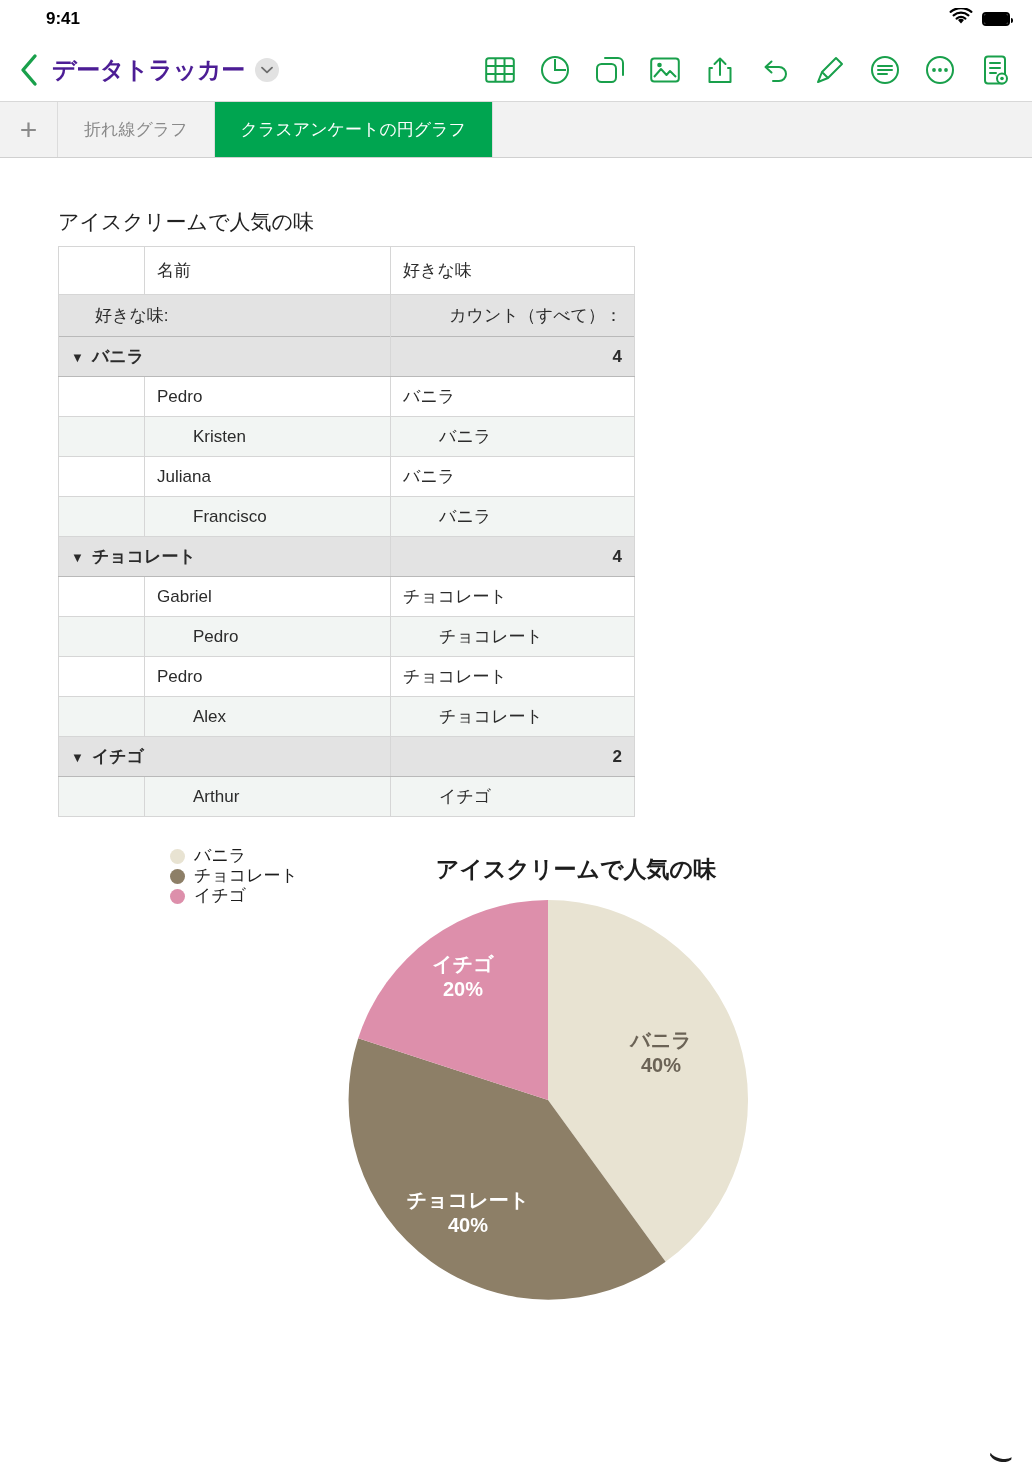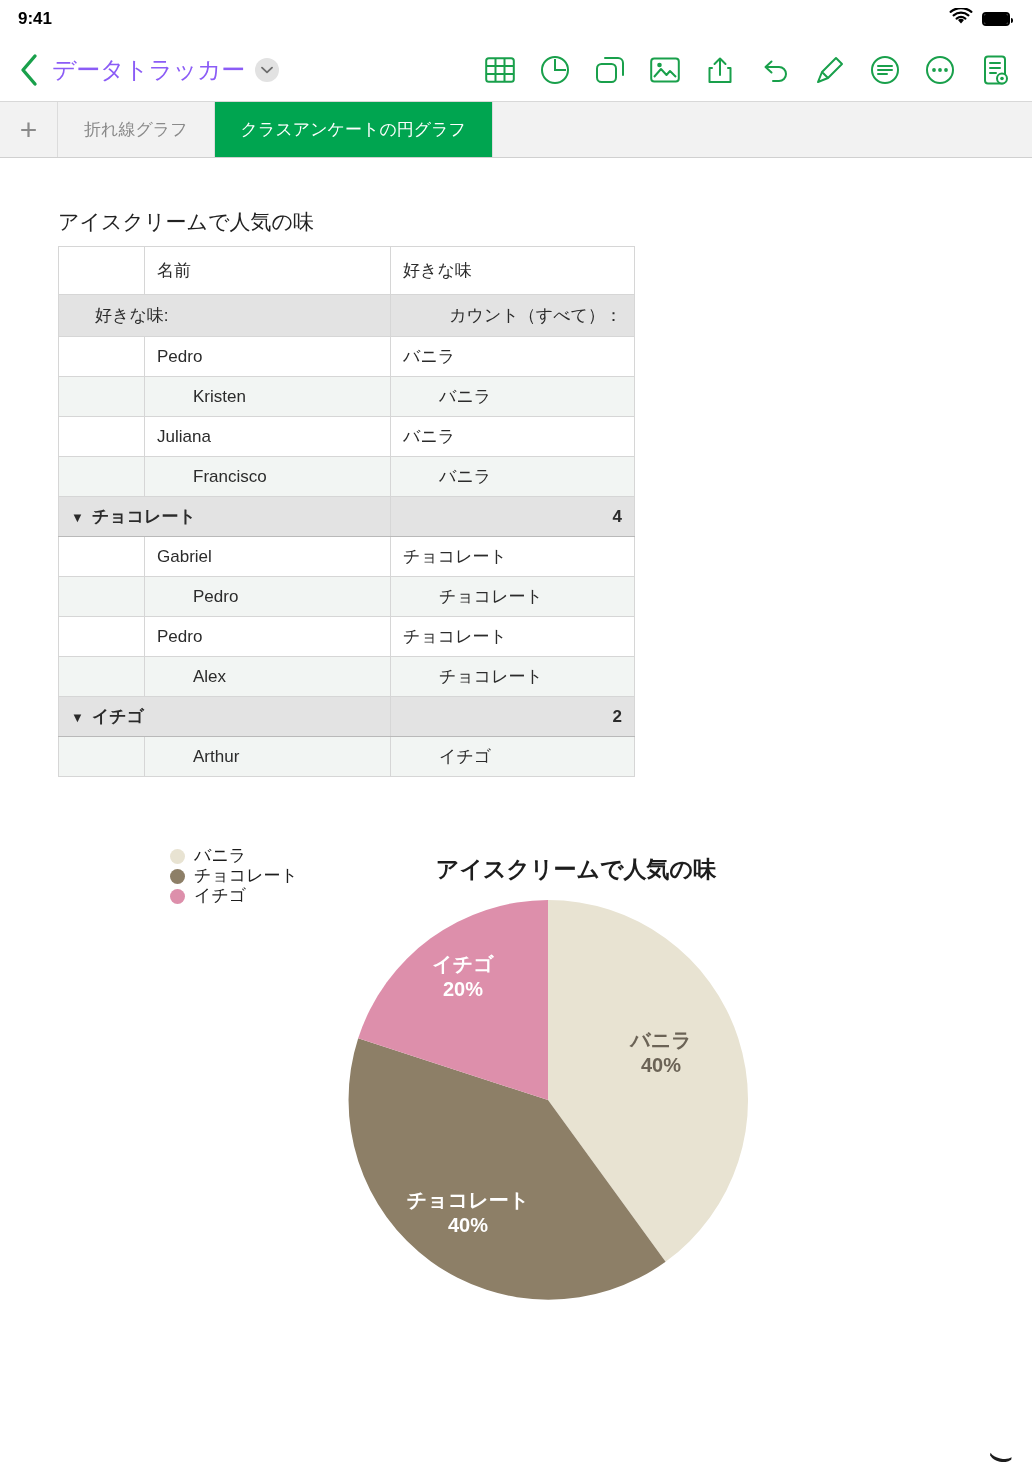--- a/index.html
+++ b/index.html
@@ -14,20 +14,21 @@
   
   .statusbar {
     height: 38px;
     display: flex;
     align-items: center;
     justify-content: space-between;
     padding: 0 22px 0 18px;
     font-size: 17px;
     font-weight: bold;
     color: #000;
+    margin-left: 28px;
   }
   .status-right { display: flex; align-items: center; gap: 9px; }
   .wifi-icon { display: inline-block; }
   .battery {
     width: 28px; height: 14px;
     border: 2px solid #000;
     border-radius: 4px;
     position: relative;
     background: #000;
     background-clip: content-box;
@@ -51,22 +52,22 @@
     border-bottom: 1px solid #d8d8d8;
   }
   .back-chevron {
     width: 30px; height: 30px;
     display: flex; align-items: center; justify-content: center;
     color: #19a04b;
     margin-right: 8px;
   }
   .doc-title {
     font-size: 24px;
-    font-weight: normal;
-    color: #8b5cf6;
+    font-weight: bold;
+    color: #4c1d95;
     letter-spacing: -0.3px;
     white-space: nowrap;
   }
   .title-chevron {
     width: 24px; height: 24px;
     border-radius: 50%;
     background: #e2e2e2;
     color: #6d6d6d;
     display: flex; align-items: center; justify-content: center;
     font-size: 11px;
@@ -334,20 +335,24 @@
         <tr class="header-row">
           <td></td>
           <td>名前</td>
           <td>好きな味</td>
         </tr>
         <tr class="summary-row">
           <td class="sum-left" colspan="2">好きな味:</td>
           <td class="sum-right">カウント（すべて）：</td>
         </tr>
 
+        <tr class="group-head">
+          <td class="gh-label" colspan="2"><span class="tri">▼</span><span>バニラ</span></td>
+          <td class="gh-count">4</td>
+        </tr>
         <tr>
           <td></td>
           <td>Pedro</td>
           <td class="flavor">バニラ</td>
         </tr>
         <tr class="alt">
           <td></td>
           <td>Kristen</td>
           <td class="flavor">バニラ</td>
         </tr>

